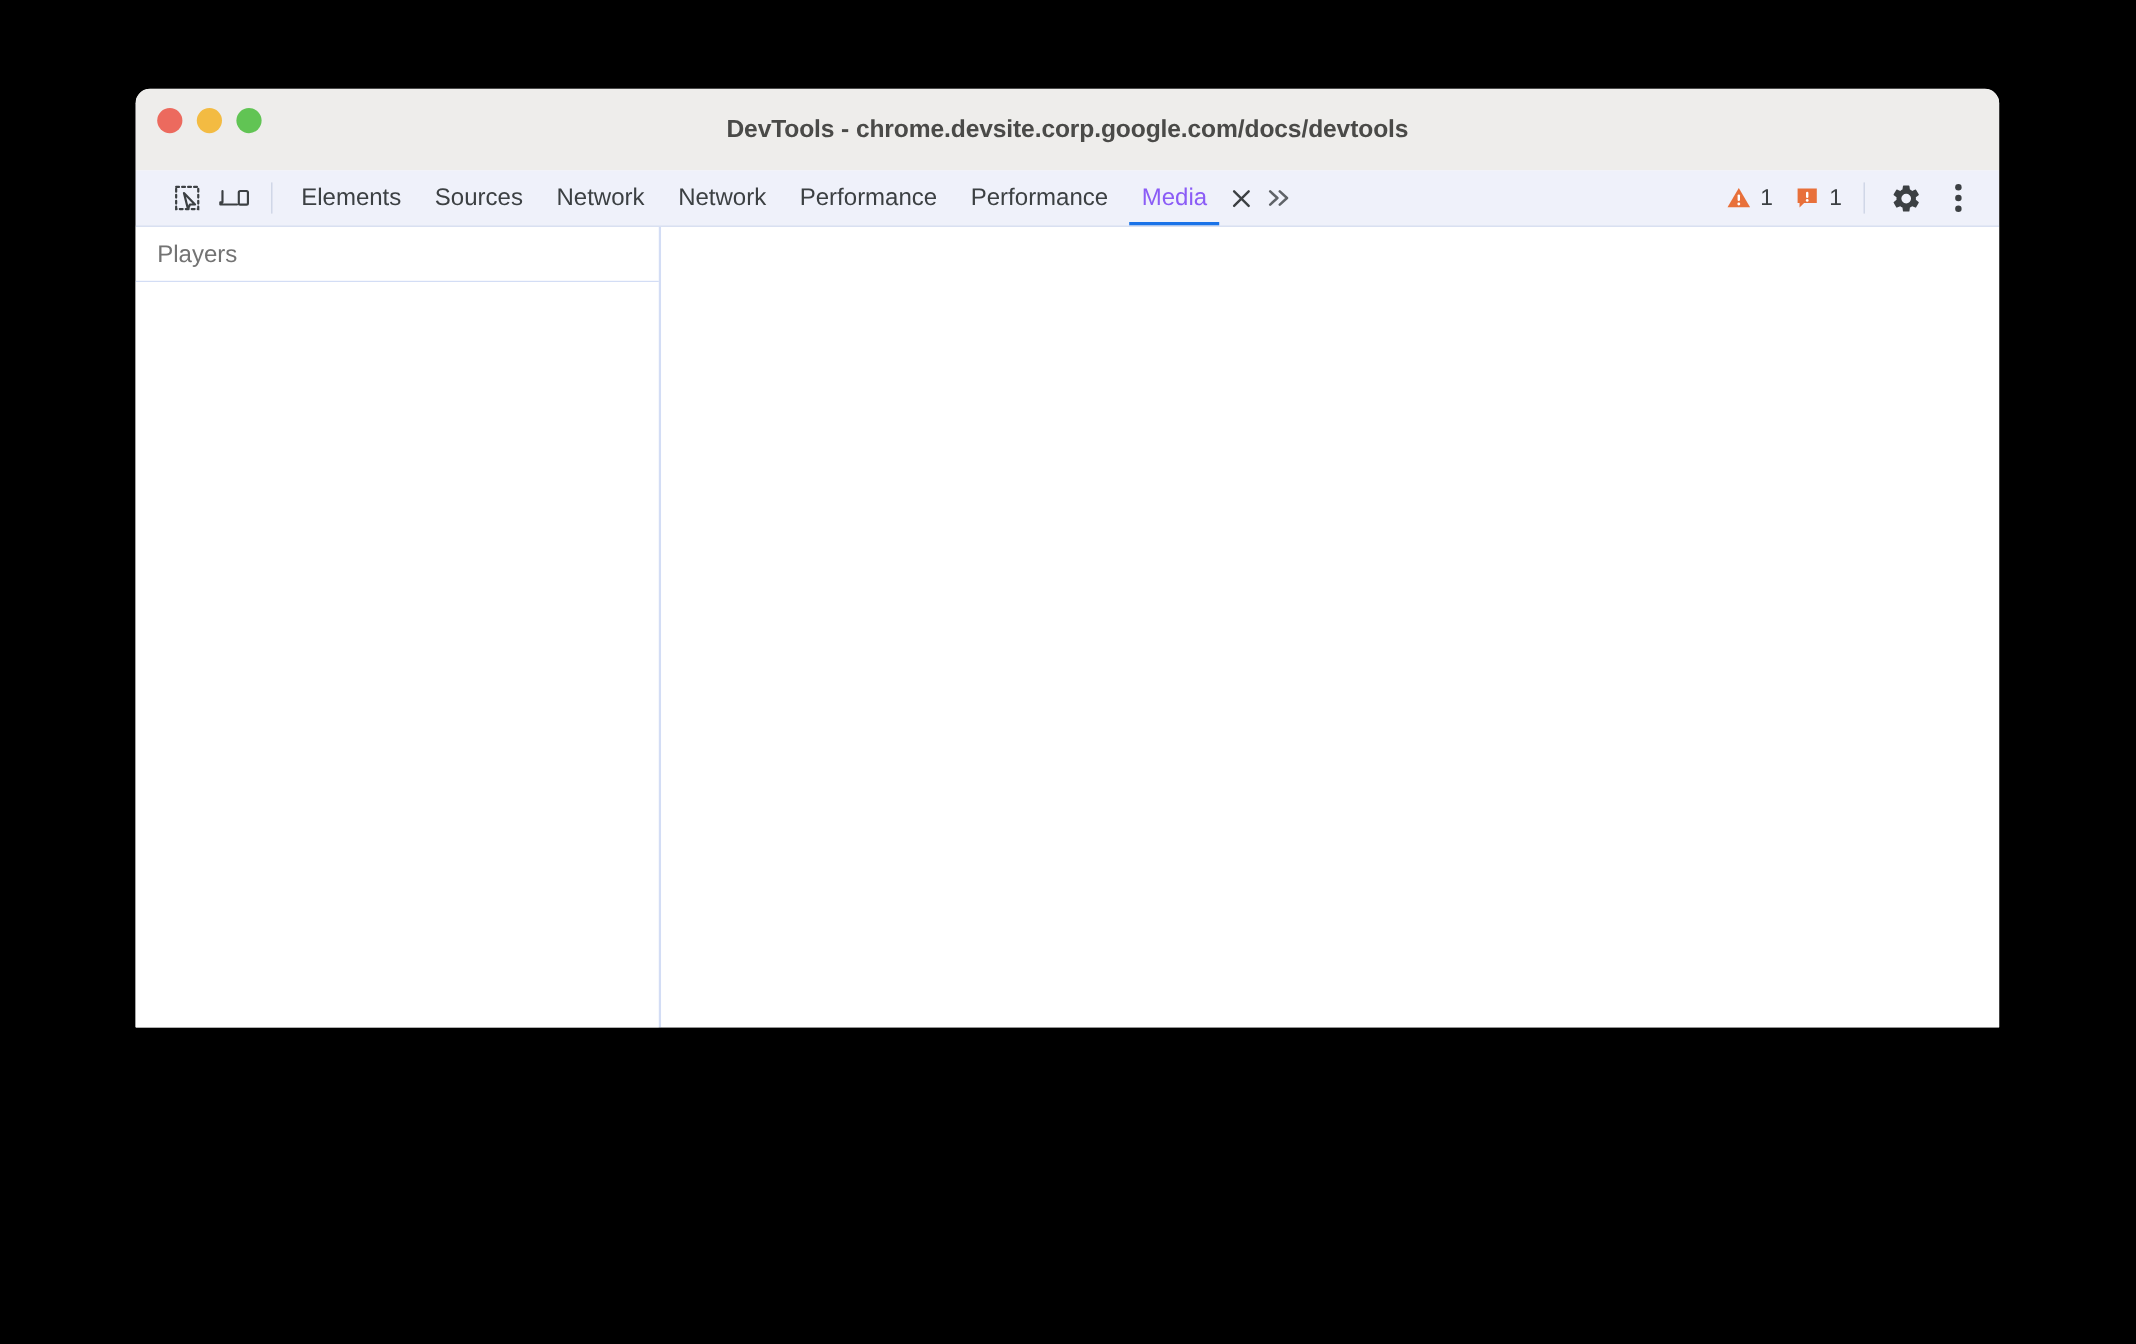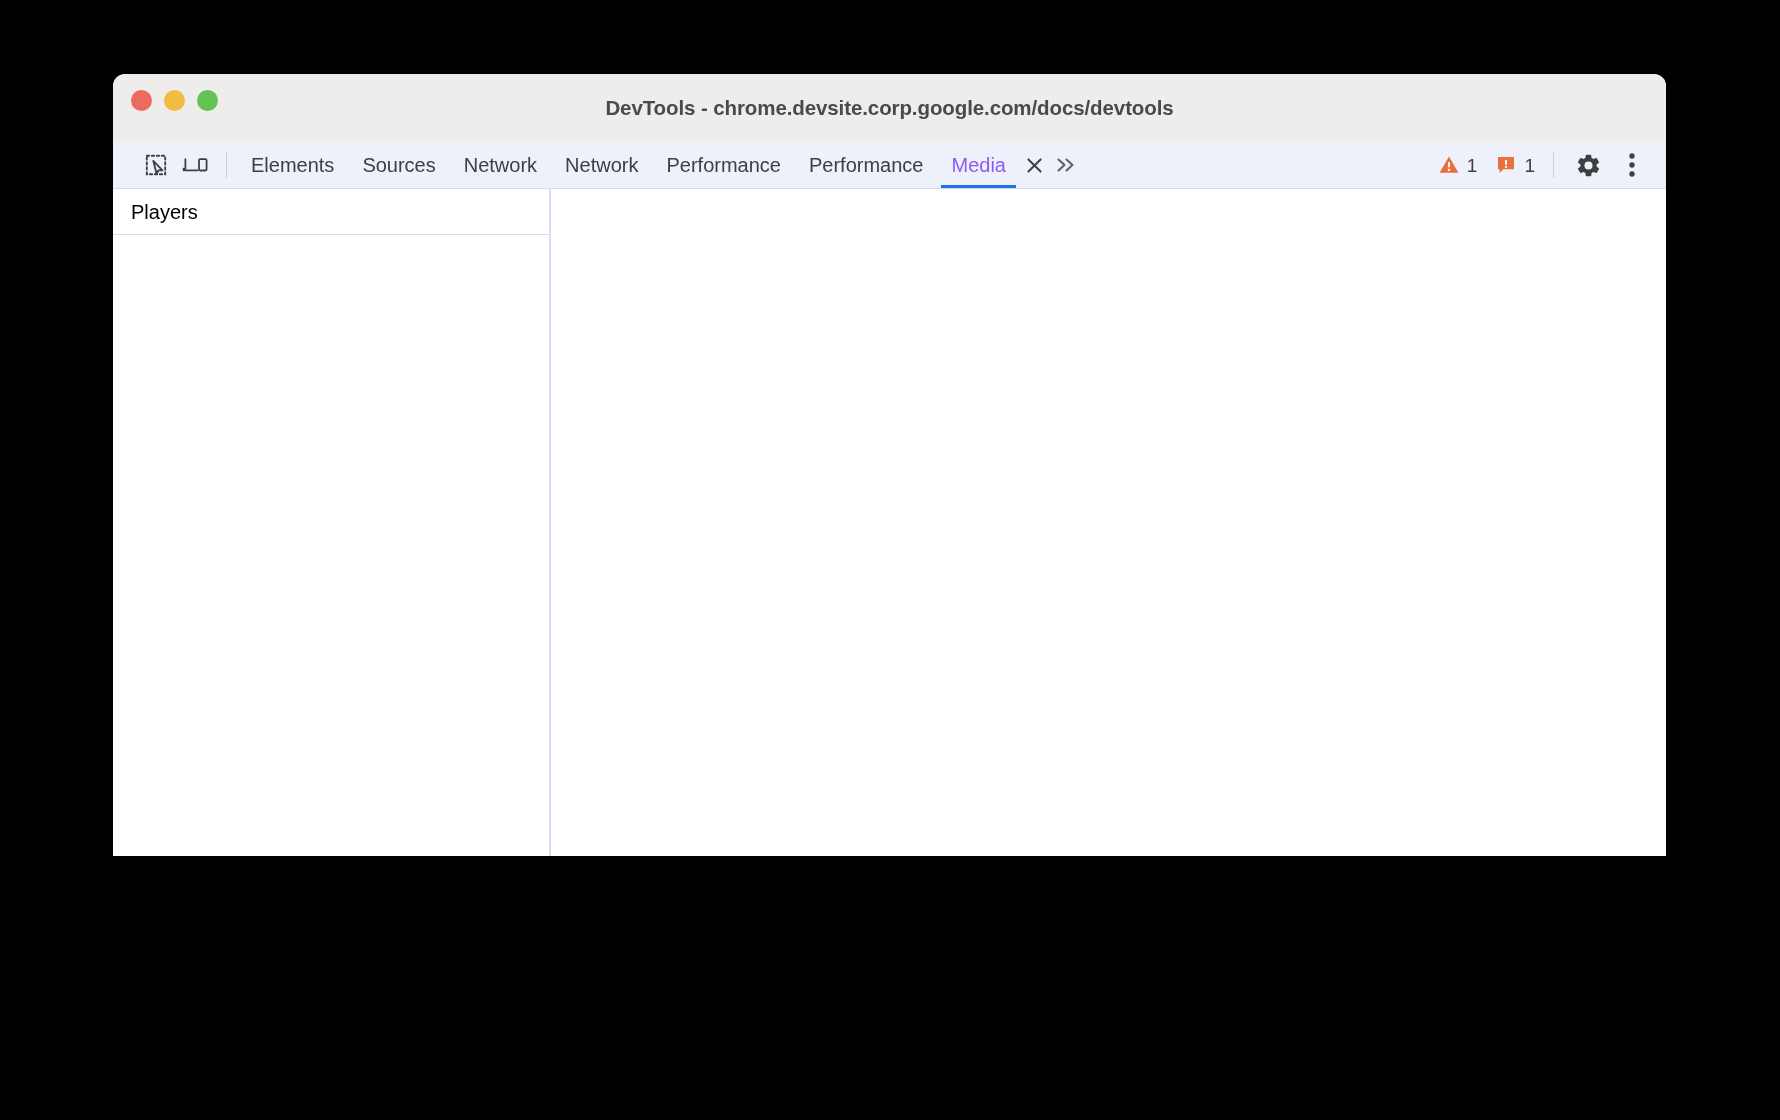--- a/index.html
+++ b/index.html
@@ -206,21 +206,21 @@
   .sidebar-header {
     height: 46px;
     display: flex;
     align-items: center;
     padding-left: 18px;
     border-bottom: 1px solid #d3ddf5;
     box-sizing: border-box;
   }
   .sidebar-title {
     font-size: 20px;
-    color: #000000;
+    color: #737373;
     line-height: 1;
   }
   .sidebar-list {
     flex: 1 1 auto;
     background: #ffffff;
   }
 
   .vsplit {
     width: 2px;
     background: #d3ddf5;

